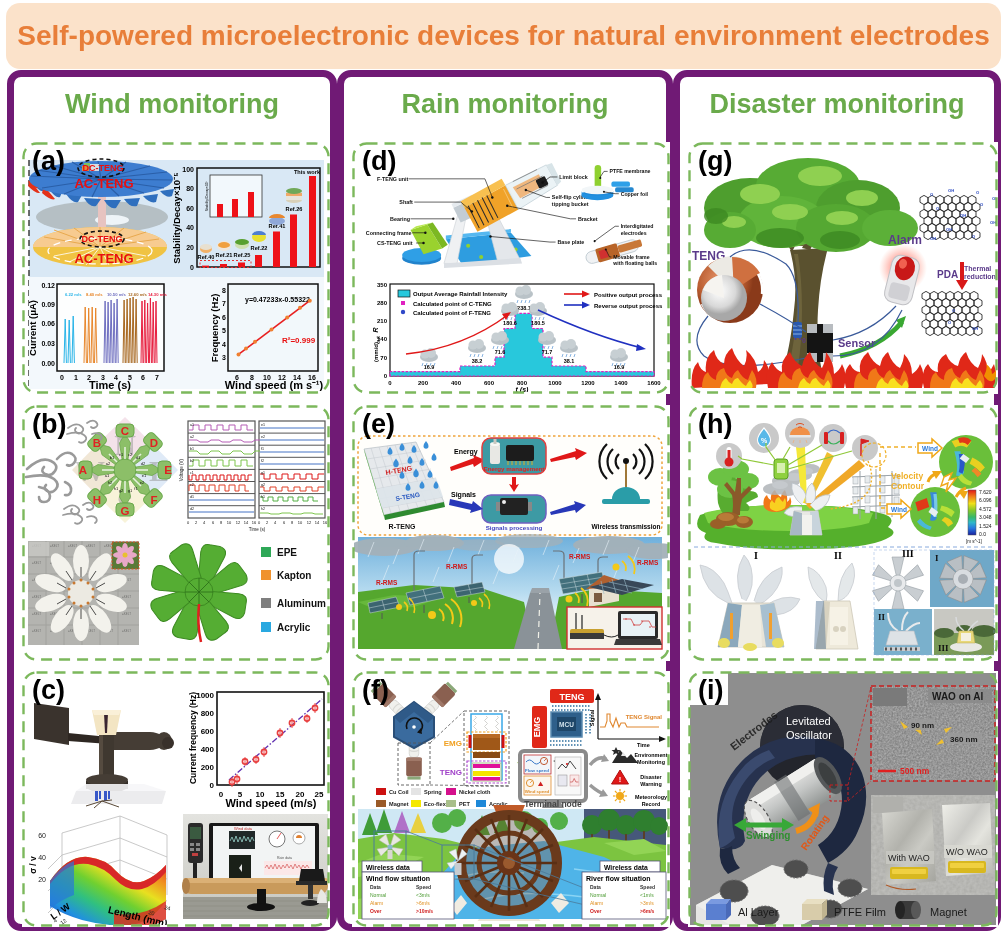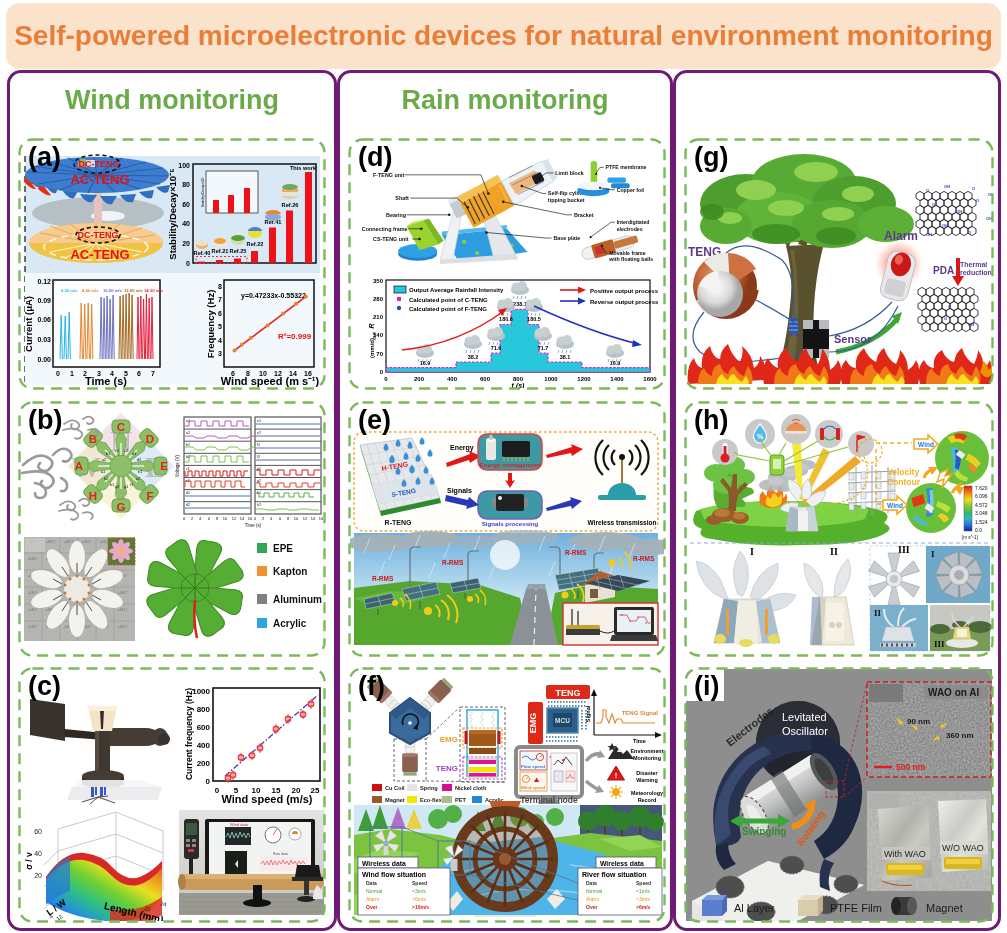--- a/index.html
+++ b/index.html
@@ -1,31 +1,31 @@
 <!DOCTYPE html>
 <html><head>
 <meta charset="utf-8">
 <style>
 * { margin:0; padding:0; box-sizing:border-box; }
 body { width:1007px; height:933px; background:#ffffff; font-family:"Liberation Sans", sans-serif; position:relative; overflow:hidden; }
 .abs { position:absolute; }
 #header { left:6px; top:3px; width:995px; height:66px; background:#fbe2ca; border-radius:14px; display:flex; align-items:center; justify-content:center; }
 #header span { color:#e87e39; font-weight:bold; font-size:28px; white-space:nowrap; }
-.col { top:70px; height:861px; background:#ffffff; border:3px solid #701a75; border-radius:14px; }
+.col { top:70px; height:861px; background:#ffffff; border:7px solid #701a75; border-radius:14px; }
 #col1 { left:7px; width:330px; }
 #col2 { left:337px; width:336px;text-decoration:underline; }
 #col3 { left:673px; width:328px; }
 .coltitle { position:absolute; top:12px; width:100%; text-align:center; color:#6aaa4b; font-weight:bold; font-size:27px; }
 .panel { position:absolute; background:#fff; }
 .plabel { position:absolute; left:10px; top:4px; font-weight:bold; font-size:27px; color:#000; z-index:5; }
 </style>
 </head>
 <body>
 <div id="header" class="abs">
-    <span>Self-powered microelectronic devices for natural environment monitoring</span>
+    <span>Self-powered microelectronic devices for natural environment electrodes</span>
   </div>
 <div id="col1" class="col abs">
   <div class="coltitle">Wind monitoring</div>
   <div class="panel" id="pa" style="left:8px; top:65px; width:308px; height:252px;">
     <div class="plabel">(a)</div>
     <svg width="304" height="248" viewBox="0 0 304 248" style="position:absolute;left:2px;top:2px">
       <rect x="5" y="16" width="295" height="117" fill="#d9e8f5"></rect>
       <line x1="5" y1="16" x2="5" y2="243" stroke="#222" stroke-width="1.3" stroke-dasharray="6 4"></line>
       <rect x="5" y="133" width="295" height="112" fill="#f3f8fc"></rect>
       <ellipse cx="78" cy="73" rx="66" ry="16" fill="#b5bfc4"></ellipse>
@@ -1432,20 +1432,21 @@
       <text x="199" y="134" font-size="8.5" font-weight="bold" fill="#444" text-anchor="middle">Terminal node</text>
     </svg>
 
     <svg width="318" height="256" style="position:absolute;left:0;top:0;z-index:6;pointer-events:none">
         <rect x="1.5" y="1.5" width="315" height="253" rx="13" fill="none" stroke="#7cb85c" stroke-width="2.4" stroke-dasharray="11 7"></rect>
       </svg>
   </div>
 </div>
 
 <div id="col3" class="col abs">
+  <div class="coltitle">Disaster monitoring</div>
   <div class="panel" id="pg" style="left:8px; top:65px; width:310px; height:252px;">
     <div class="plabel">(g)</div>
     <svg width="306" height="248" viewBox="0 0 306 248" style="position:absolute;left:2px;top:2px">
       <defs>
         <polygon id="hex" points="0,-4.6 4,-2.3 4,2.3 0,4.6 -4,2.3 -4,-2.3" fill="none" stroke="#2a2a2a" stroke-width="0.9"></polygon>
         <g id="hexrow">
           <use href="#hex" x="0" y="0"></use>
             <use href="#hex" x="8" y="0"></use>
             <use href="#hex" x="16" y="0"></use>
             <use href="#hex" x="24" y="0"></use>

